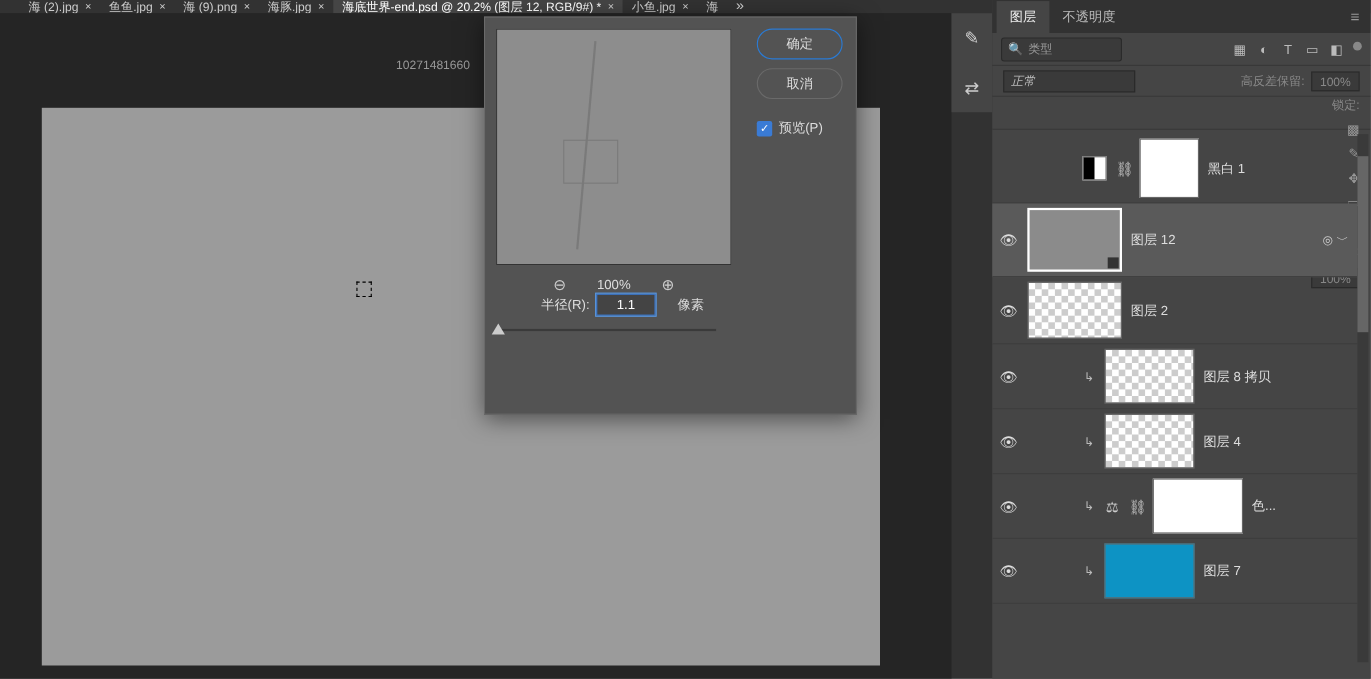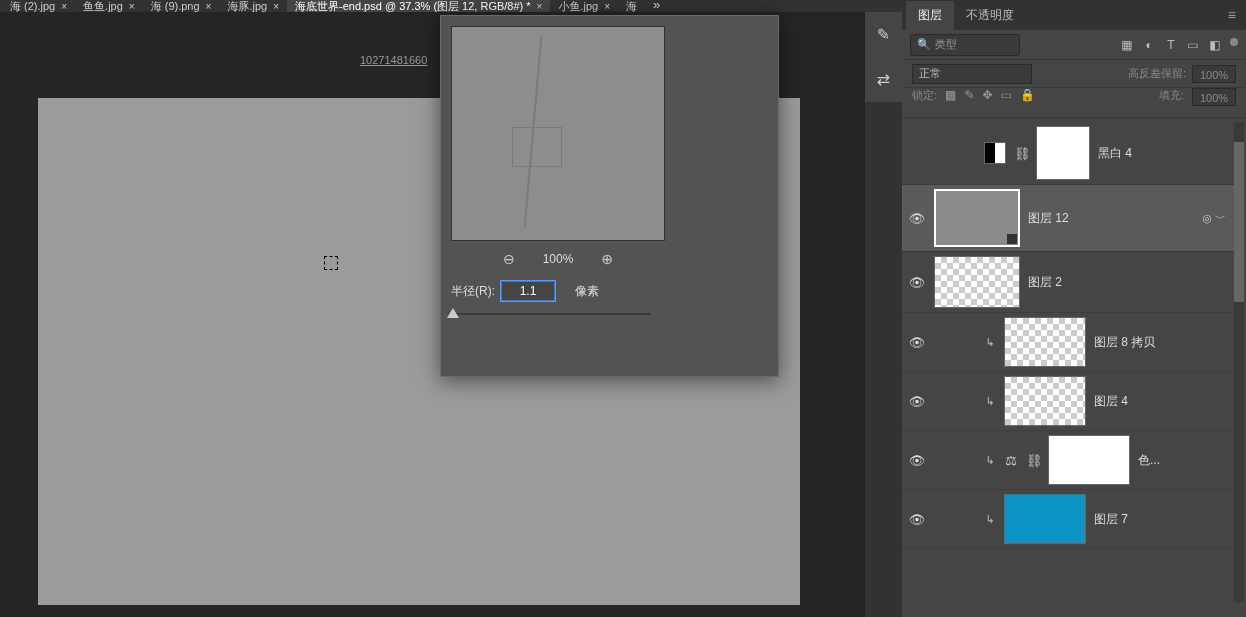--- a/index.html
+++ b/index.html
@@ -1,43 +1,43 @@
 <!DOCTYPE html>
 <html><head>
 <meta charset="utf-8">
 <style>
 * { margin: 0; padding: 0; box-sizing: border-box; font-family: "Microsoft YaHei", Arial, sans-serif; }
 body { background: #323232; width: 1246px; height: 617px; overflow: hidden; position: relative; }
 
 
-.tab-bar { height: 12px; background: #323232; display: flex; align-items: flex-end; padding-left: 2px; }
+.tab-bar { height: 12px; background: #323232; display: flex; align-items: flex-end; padding-left: 18px; }
 .tab { display: flex; align-items: center; padding: 0 8px; height: 12px; color: #ccc; font-size: 11px; position: relative; }
 .tab.active { background: #454545; color: #fff; }
 .tab-close { margin-left: 6px; color: #ccc; font-size: 10px; cursor: pointer; }
 .tab-overflow { color: #ccc; margin-left: 8px; font-size: 13px; }
 
 
 .workspace { position: absolute; left: 0; top: 12px; right: 381px; bottom: 0; background: #252525; }
-.canvas-info { position: absolute; top: 42px; left: 360px; color: #999; font-size: 11px; text-decoration: underline; }
+.canvas-info { position: absolute; top: 42px; left: 360px; color: #999; font-size: 11px; }
 .canvas { position: absolute; left: 38px; top: 86px; width: 762px; height: 507px; background: #9b9b9b; }
 .marquee { position: absolute; left: 286px; top: 158px; width: 14px; height: 14px; border: 1px dashed #000; background: transparent; }
 
 
 .dialog { position: absolute; left: 440px; top: 15px; width: 339px; height: 362px; background: #535353; border: 1px solid #6a6a6a; box-shadow: 0 4px 20px rgba(0,0,0,0.5); }
 .dialog-titlebar { height: 28px; background: #535353; display: flex; align-items: center; justify-content: space-between; padding: 0 8px; border-bottom: 1px solid #444; }
 .dialog-title { color: #ddd; font-size: 12px; }
 .dialog-close { color: #ddd; font-size: 16px; cursor: pointer; width: 20px; text-align: center; }
 .dialog-body { padding: 10px; position: relative; height: calc(100% - 28px); }
 .preview-box { width: 214px; height: 215px; background: #888; border: 1px solid #333; position: relative; overflow: hidden; }
 .preview-img { width: 100%; height: 100%; background: #8d8d8d; position: relative; }
 .preview-ridge { position: absolute; background: #7a7a7a; }
 .zoom-row { display: flex; align-items: center; justify-content: center; gap: 28px; margin-top: 10px; width: 214px; }
 .zoom-btn { color: #ccc; font-size: 14px; cursor: pointer; }
 .zoom-pct { color: #ddd; font-size: 12px; }
-.radius-row { display: flex; align-items: center; gap: 6px; margin-top: 14px; width: 230px; }
+.radius-row { display: flex; align-items: center; gap: 6px; margin-top: 0; width: 230px; justify-content: center; }
 .radius-label { color: #ddd; font-size: 12px; }
 .radius-input { width: 54px; height: 20px; background: #444; border: 1px solid #3a7bd5; color: #fff; font-size: 12px; text-align: center; padding: 2px; outline: 1px solid #5a9ae5; }
 .radius-unit { color: #ddd; font-size: 12px; margin-left: 14px; }
 .slider-track { margin-top: 12px; width: 200px; height: 2px; background: #3a3a3a; position: relative; }
 .slider-thumb { position: absolute; left: 2px; top: -5px; width: 0; height: 0; border-left: 6px solid transparent; border-right: 6px solid transparent; border-bottom: 10px solid #ccc; transform: translateX(-6px); }
 
 .dialog-buttons { position: absolute; right: 12px; top: 10px; display: flex; flex-direction: column; gap: 8px; align-items: flex-start; }
 .dlg-btn { width: 78px; height: 28px; border: 1px solid #6a6a6a; background: #535353; color: #ddd; font-size: 12px; border-radius: 14px; cursor: pointer; }
 .dlg-btn.primary { border: 1px solid #2a7bd5; }
 .preview-check { display: flex; align-items: center; gap: 6px; margin-top: 10px; color: #ddd; font-size: 12px; }
@@ -54,25 +54,25 @@
 .panel-tab.active { background: #454545; color: #eee; }
 .panel-menu { margin-left: auto; margin-right: 10px; color: #999; font-size: 14px; }
 
 .panel-toolbar { height: 30px; display: flex; align-items: center; padding: 0 8px; gap: 8px; border-bottom: 1px solid #383838; }
 .filter-select { flex: 1; height: 22px; background: #3a3a3a; border: 1px solid #2a2a2a; display: flex; align-items: center; padding: 0 6px; color: #999; font-size: 11px; gap: 4px; border-radius: 3px; max-width: 110px; }
 .filter-icons { display: flex; gap: 8px; margin-left: auto; }
 .ficon { color: #bbb; font-size: 12px; width: 14px; text-align: center; }
 .ficon.dot { width: 8px; height: 8px; border-radius: 50%; background: #888; }
 
 .blend-row { height: 28px; display: flex; align-items: center; padding: 0 10px; gap: 6px; border-bottom: 1px solid #383838; }
-.blend-select { width: 120px; height: 20px; background: #3a3a3a; color: #bbb; font-size: 11px; padding: 0 6px; display: flex; align-items: center; border: 1px solid #2a2a2a; }
+.blend-select { width: 120px; height: 20px; background: #3a3a3a; color: #bbb; font-size: 11px; padding: 0 6px; display: flex; align-items: center; border: 1px solid #2a2a2a; font-style: italic; }
 .opacity-label { color: #888; font-size: 11px; margin-left: auto; }
 .opacity-val { width: 44px; height: 18px; background: #3a3a3a; border: 1px solid #2a2a2a; color: #888; font-size: 11px; text-align: center; line-height: 18px; }
 
-.lock-row { height: 30px; display: flex; align-items: flex-start; padding: 0 10px; gap: 8px; border-bottom: 1px solid #383838; }
+.lock-row { height: 30px; display: flex; align-items: flex-end; padding: 0 10px; gap: 8px; border-bottom: 1px solid #383838; flex-direction: column; }
 .lock-label { color: #888; font-size: 11px; }
 .lock-icon { color: #999; font-size: 12px; }
 .fill-label { color: #888; font-size: 11px; margin-left: auto; }
 
 .layers-list { position: absolute; top: 122px; left: 0; right: 12px; bottom: 0; overflow: hidden; }
 .layer-row { display: flex; align-items: center; min-height: 56px; border-bottom: 1px solid #3d3d3d; padding: 4px 6px; gap: 8px; position: relative; }
 .layer-row.selected { background: #5a5a5a; }
 .layer-row.tall { min-height: 66px; }
 .eye { width: 18px; color: #ddd; font-size: 13px; text-align: center; cursor: pointer; }
 .indent { width: 0; }
@@ -106,21 +106,21 @@
     </div>
   <div class="tab">
       <span>海 (9).png</span>
       <span class="tab-close">×</span>
     </div>
   <div class="tab">
       <span>海豚.jpg</span>
       <span class="tab-close">×</span>
     </div>
   <div class="tab active">
-      <span>海底世界-end.psd @ 37.3% (图层 12, RGB/8#) *</span>
+      <span>海底世界-end.psd @ 20.2% (图层 12, RGB/9#) *</span>
       <span class="tab-close">×</span>
     </div>
   <div class="tab">
       <span>小鱼.jpg</span>
       <span class="tab-close">×</span>
     </div>
   <div class="tab">
       <span>海</span>
     </div>
   <span class="tab-overflow">»</span>
@@ -148,20 +148,28 @@
     </div>
     <div class="radius-row">
       <span class="radius-label">半径(R):</span>
       <input class="radius-input" value="1.1" style="">
       <span class="radius-unit">像素</span>
     </div>
     <div class="slider-track">
       <div class="slider-thumb"></div>
     </div>
 
+    <div class="dialog-buttons">
+      <button class="dlg-btn primary">确定</button>
+      <button class="dlg-btn">取消</button>
+      <div class="preview-check">
+        <span class="chk">✓</span>
+        <span>预览(P)</span>
+      </div>
+    </div>
   </div>
 </div>
 
 <div class="mini-tools">
   <span class="mini-tool">✎</span>
   <span class="mini-tool">⇄</span>
 </div>
 
 <div class="panels">
   <div class="panel-tabs">
@@ -205,21 +213,21 @@
   </div>
 
   <div class="layers-list">
 
     <div class="layer-row">
       <span class="eye"></span>
       <span class="indent i1"></span>
       <span class="thumb bw" style="width:22px;height:22px;"></span>
       <span class="adj-icon">⛓</span>
       <span class="thumb big white"></span>
-      <span class="layer-name">黑白 4</span>
+      <span class="layer-name">黑白 1</span>
     </div>
 
     <div class="layer-row selected tall">
       <span class="eye">👁</span>
       <span class="thumb" style="width:86px;height:58px;background:#8b8b8b;border:2px solid #fff;position:relative;">
           <span class="corner-icon"></span>
         </span>
       <span class="layer-name">图层 12</span>
       <span class="smart-badge">◎ ﹀</span>
     </div>

